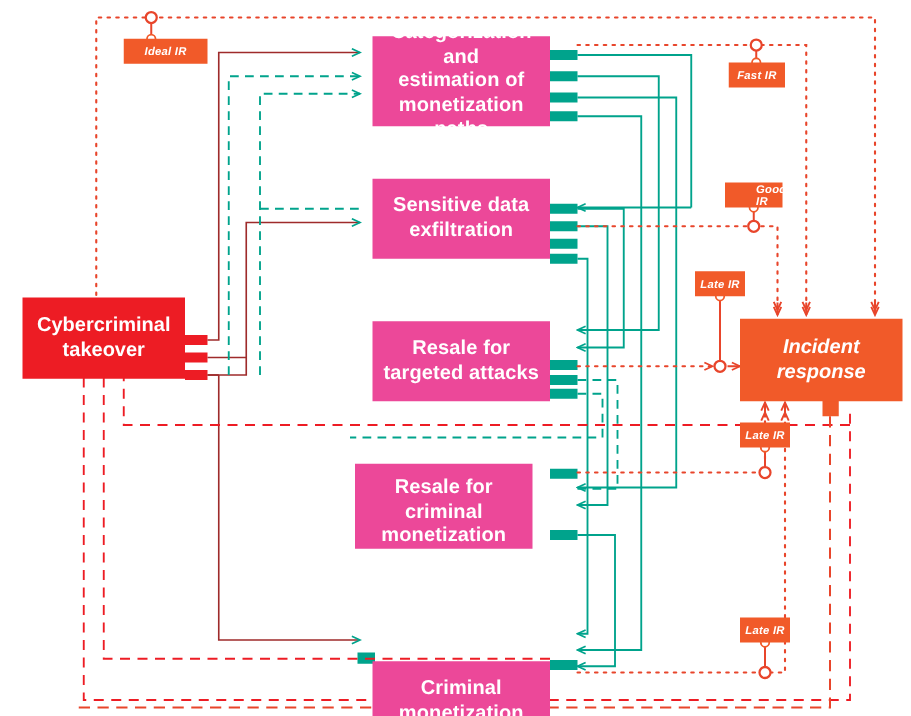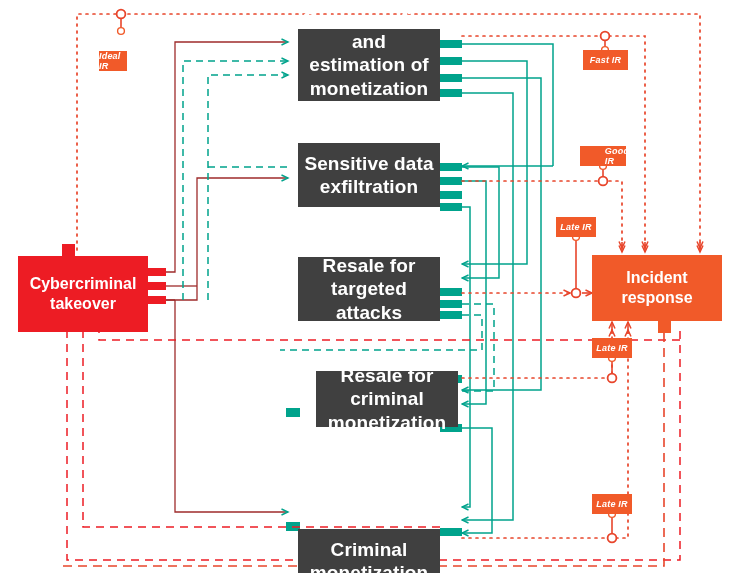--- a/index.html
+++ b/index.html
@@ -30,22 +30,22 @@
     display: flex;
     align-items: center;
     justify-content: center;
     text-align: center;
     color: #ffffff;
     font-weight: bold;
     line-height: 1.22;
     z-index: 5;
   }
   .node-teal {
-    background: #404040;
-    font-size: 19px;
+    background: #ec4899;
+    font-size: 16px;
     letter-spacing: 0.1px;
   }
   .node-red {
     background: #ED1C24;
     font-size: 16px;
   }
   .node-orange {
     background: #F15A29;
     font-size: 16px;
   }
@@ -228,57 +228,57 @@
       <path d="M612,334 L612,322" marker-end="url(#arrowOrange)"></path>
       <path d="M628,334 L628,322" marker-end="url(#arrowOrange)"></path>
     </g>
 
     <g fill="none" stroke="#E8452B" stroke-width="1.6">
       <path d="M582,293 L592,293" marker-end="url(#arrowOrange)"></path>
     </g>
 
   </svg>
 
-  <div class="node node-red" style="left:18px; top:256px; width:130px; height:76px;text-align:center;">
+  <div class="node node-red" style="left:18px; top:238px; width:130px; height:65px;text-align:center;">
     <span class="node-label">Cybercriminal
 takeover</span>
   </div>
 
   <div class="node node-teal" style="left:298px; top:29px; width:142px; height:72px;">
     <span class="node-label">Categorization and
 estimation of
 monetization paths</span>
   </div>
 
   <div class="node node-teal" style="left:298px; top:143px; width:142px; height:64px;">
     <span class="node-label">Sensitive data
 exfiltration</span>
   </div>
 
   <div class="node node-teal" style="left:298px; top:257px; width:142px; height:64px;">
     <span class="node-label">Resale for
 targeted attacks</span>
   </div>
 
-  <div class="node node-teal" style="left:316px; top:371px; width:142px; height:56px;">
+  <div class="node node-teal" style="left:284px; top:371px; width:142px; height:68px;align-items:flex-end;">
     <span class="node-label">Resale for criminal
 monetization</span>
   </div>
 
   <div class="node node-teal" style="left:298px; top:485px; width:142px; height:64px;margin-top:44px;">
     <span class="node-label">Criminal
 monetization</span>
   </div>
 
-  <div class="node node-orange" style="left:592px; top:255px; width:130px; height:66px;">
+  <div class="node node-orange" style="left:592px; top:255px; width:130px; height:66px;font-style:italic;">
     <span class="node-label">Incident
 response</span>
   </div>
 
-  <div class="ir-tag" style="left:99px; top:31px; width:28px; height:20px;margin-top:20px;">
+  <div class="ir-tag" style="left:99px; top:31px; width:67px; height:20px;">
     <span>Ideal IR</span>
   </div>
   <div class="ir-tag" style="left:583px; top:50px; width:45px; height:20px;">
     <span>Fast IR</span>
   </div>
   <div class="ir-tag" style="left:580px; top:146px; width:46px; height:20px;padding-left:28px;">
     <span>Good IR</span>
   </div>
   <div class="ir-tag" style="left:556px; top:217px; width:40px; height:20px;">
     <span>Late IR</span>

